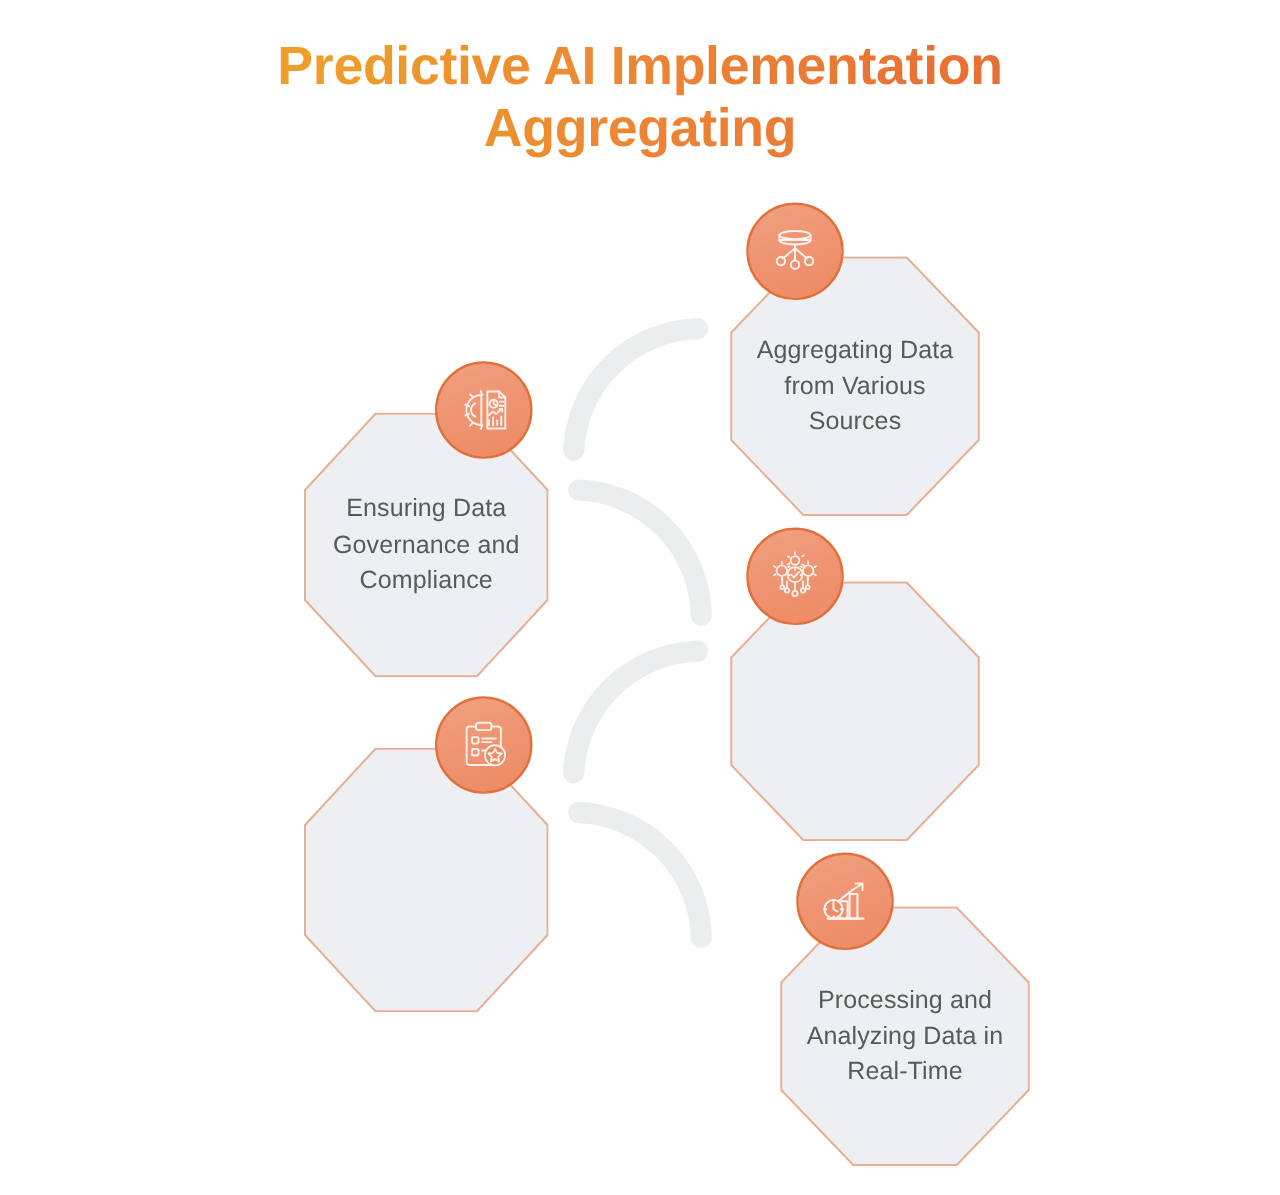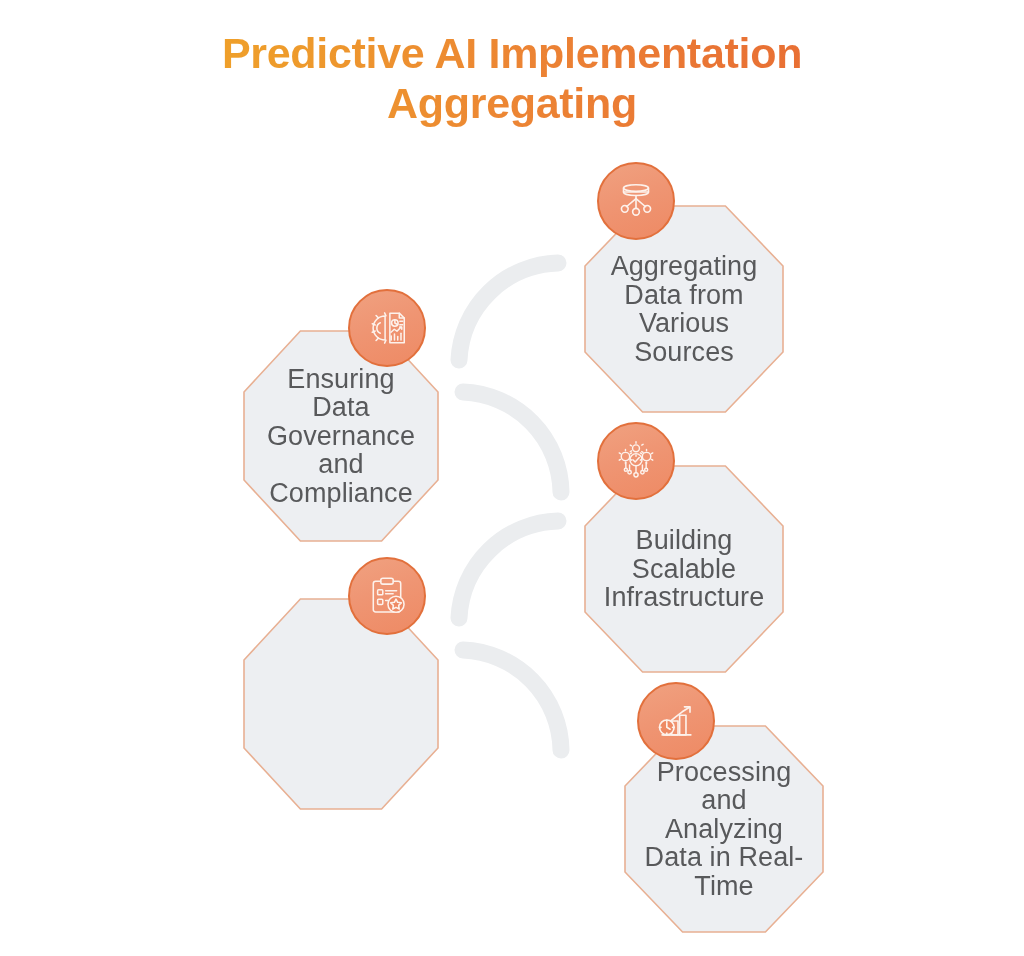--- a/index.html
+++ b/index.html
@@ -68,21 +68,21 @@
   .oct-label {
     position: absolute;
     left: 10%;
     top: 0;
     width: 80%;
     height: 100%;
     display: flex;
     align-items: center;
     justify-content: center;
     text-align: center;
-    font-size: 27px;
+    font-size: 20px;
     line-height: 28.5px;
     color: #58595b;
     font-weight: 400;
     letter-spacing: 0.1px;
   }
   .icon-badge {
     position: absolute;
     width: 78px;
     height: 78px;
     border-radius: 50%;
@@ -162,21 +162,20 @@
         <line x1="35.2" y1="36.5" x2="35.2" y2="32.8"></line>
         <line x1="38.6" y1="36.5" x2="38.6" y2="29.4"></line>
       </svg>
     </div>
   </div>
 
   <div class="node" style="left:584px; top:465px; width:200px; height:208px;">
     <svg class="octagon" viewBox="0 0 200 208" preserveAspectRatio="none">
       <polygon points="58.6,1 141.4,1 199,61 199,147 141.4,207 58.6,207 1,147 1,61" fill="#edeff2" stroke="#e8b093" stroke-width="1.6"></polygon>
     </svg>
-    <div class="oct-label">Building Scalable Infrastructure</div>
     <div class="icon-badge" style="left:13px; top:-43px;">
       <svg viewBox="0 0 48 48" fill="none" stroke="#fdf2ec" stroke-width="1.5" stroke-linecap="round" stroke-linejoin="round">
         <circle cx="24" cy="10.8" r="3.6"></circle>
         <path d="M24 5.6 v-1.6 M24 17.6 v1.4 M19.4 8.2 l-1.4 -0.8 M30 14.2 l1.4 0.8 M19.4 13.4 l-1.4 0.8 M30 7.4 l1.4 -0.8"></path>
         <circle cx="13" cy="19.4" r="4.4"></circle>
         <path d="M13 13.4 v-1.5 M13 25.4 v1.5 M7.8 16.4 l-1.3 -0.8 M18.2 22.4 l1.3 0.8 M7.8 22.4 l-1.3 0.8 M18.2 16.4 l1.3 -0.8"></path>
         <circle cx="35" cy="19.4" r="4.4"></circle>
         <path d="M35 13.4 v-1.5 M35 25.4 v1.5 M29.8 16.4 l-1.3 -0.8 M40.2 22.4 l1.3 0.8 M29.8 22.4 l-1.3 0.8 M40.2 16.4 l1.3 -0.8"></path>
         <circle cx="24" cy="22.6" r="6.3"></circle>
         <path d="M20.8 22.6 l2.3 2.4 l4.3 -4.6"></path>

